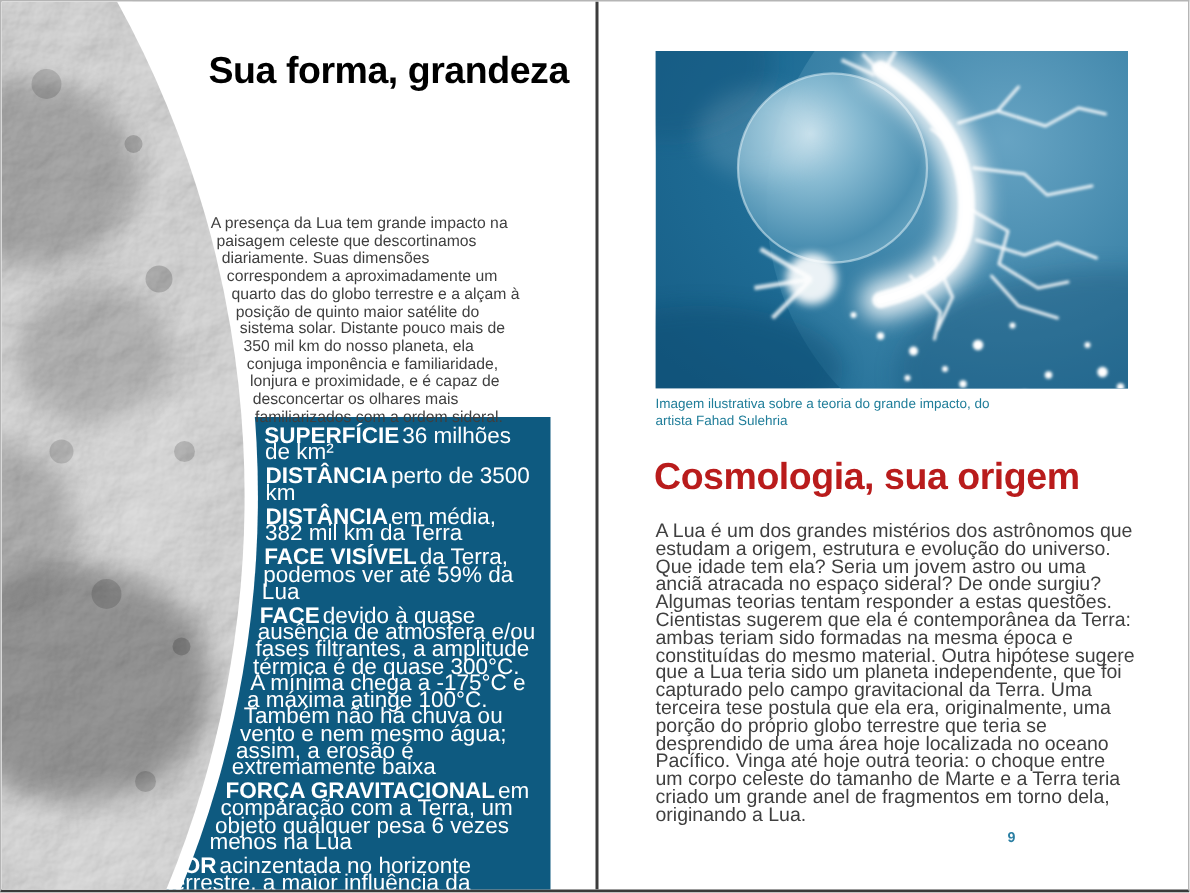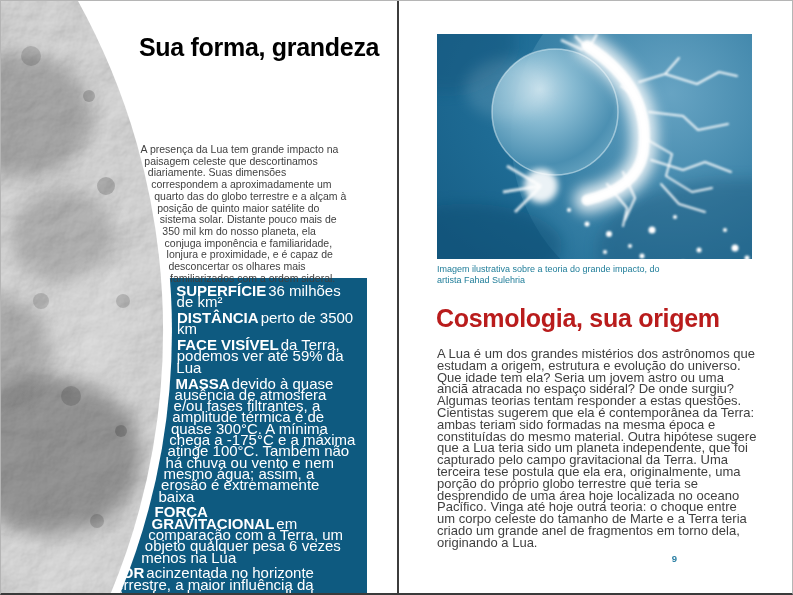--- a/index.html
+++ b/index.html
@@ -75,22 +75,23 @@
 <body>
 
 <div class="spread">
 
   <div class="page page-left">
 
     <div class="fact-box">
       <div class="curve"></div>
       <div class="fact"><b>SUPERFÍCIE</b><span>36 milhões de km²</span></div>
       <div class="fact"><b>DISTÂNCIA</b><span>perto de 3500 km</span></div>
+      <div class="fact"><b>DISTÂNCIA</b><span>em média, 382 mil km da Terra</span></div>
       <div class="fact"><b>FACE VISÍVEL</b><span>da Terra, podemos ver até 59% da Lua</span></div>
-      <div class="fact"><b>MASSA</b><span>devido à quase ausência de atmosfera e/ou fases filtrantes, a amplitude térmica é de quase 300°C. A mínima chega a -175°C e a máxima atinge 100°C. Também não há chuva ou vento e nem mesmo água; assim, a erosão é extremamente baixa</span></div>
+      <div class="fact"><b>FACE</b><span>devido à quase ausência de atmosfera e/ou fases filtrantes, a amplitude térmica é de quase 300°C. A mínima chega a -175°C e a máxima atinge 100°C. Também não há chuva ou vento e nem mesmo água; assim, a erosão é extremamente baixa</span></div>
       <div class="fact"><b>FORÇA GRAVITACIONAL</b><span>em comparação com a Terra, um objeto qualquer pesa 6 vezes menos na Lua</span></div>
       <div class="fact"><b>COR</b><span>acinzentada no horizonte terrestre, a maior influência da atmosfera deixa-a avermelhada, mas à medida que caminha para o alto céu, assume um aspecto prateado pálido</span></div>
     </div>
 
     <svg class="moon-svg" width="250" height="595" viewBox="0 0 250 595">
       <defs>
         <filter id="moontex" x="-5%" y="-5%" width="110%" height="110%">
           <feTurbulence type="fractalNoise" baseFrequency="0.022" numOctaves="5" seed="11" result="n"></feTurbulence>
           <feDiffuseLighting in="n" lighting-color="#d9d9d9" surfaceScale="2.4" diffuseConstant="1.05" result="l">
             <feDistantLight azimuth="230" elevation="58"></feDistantLight>

